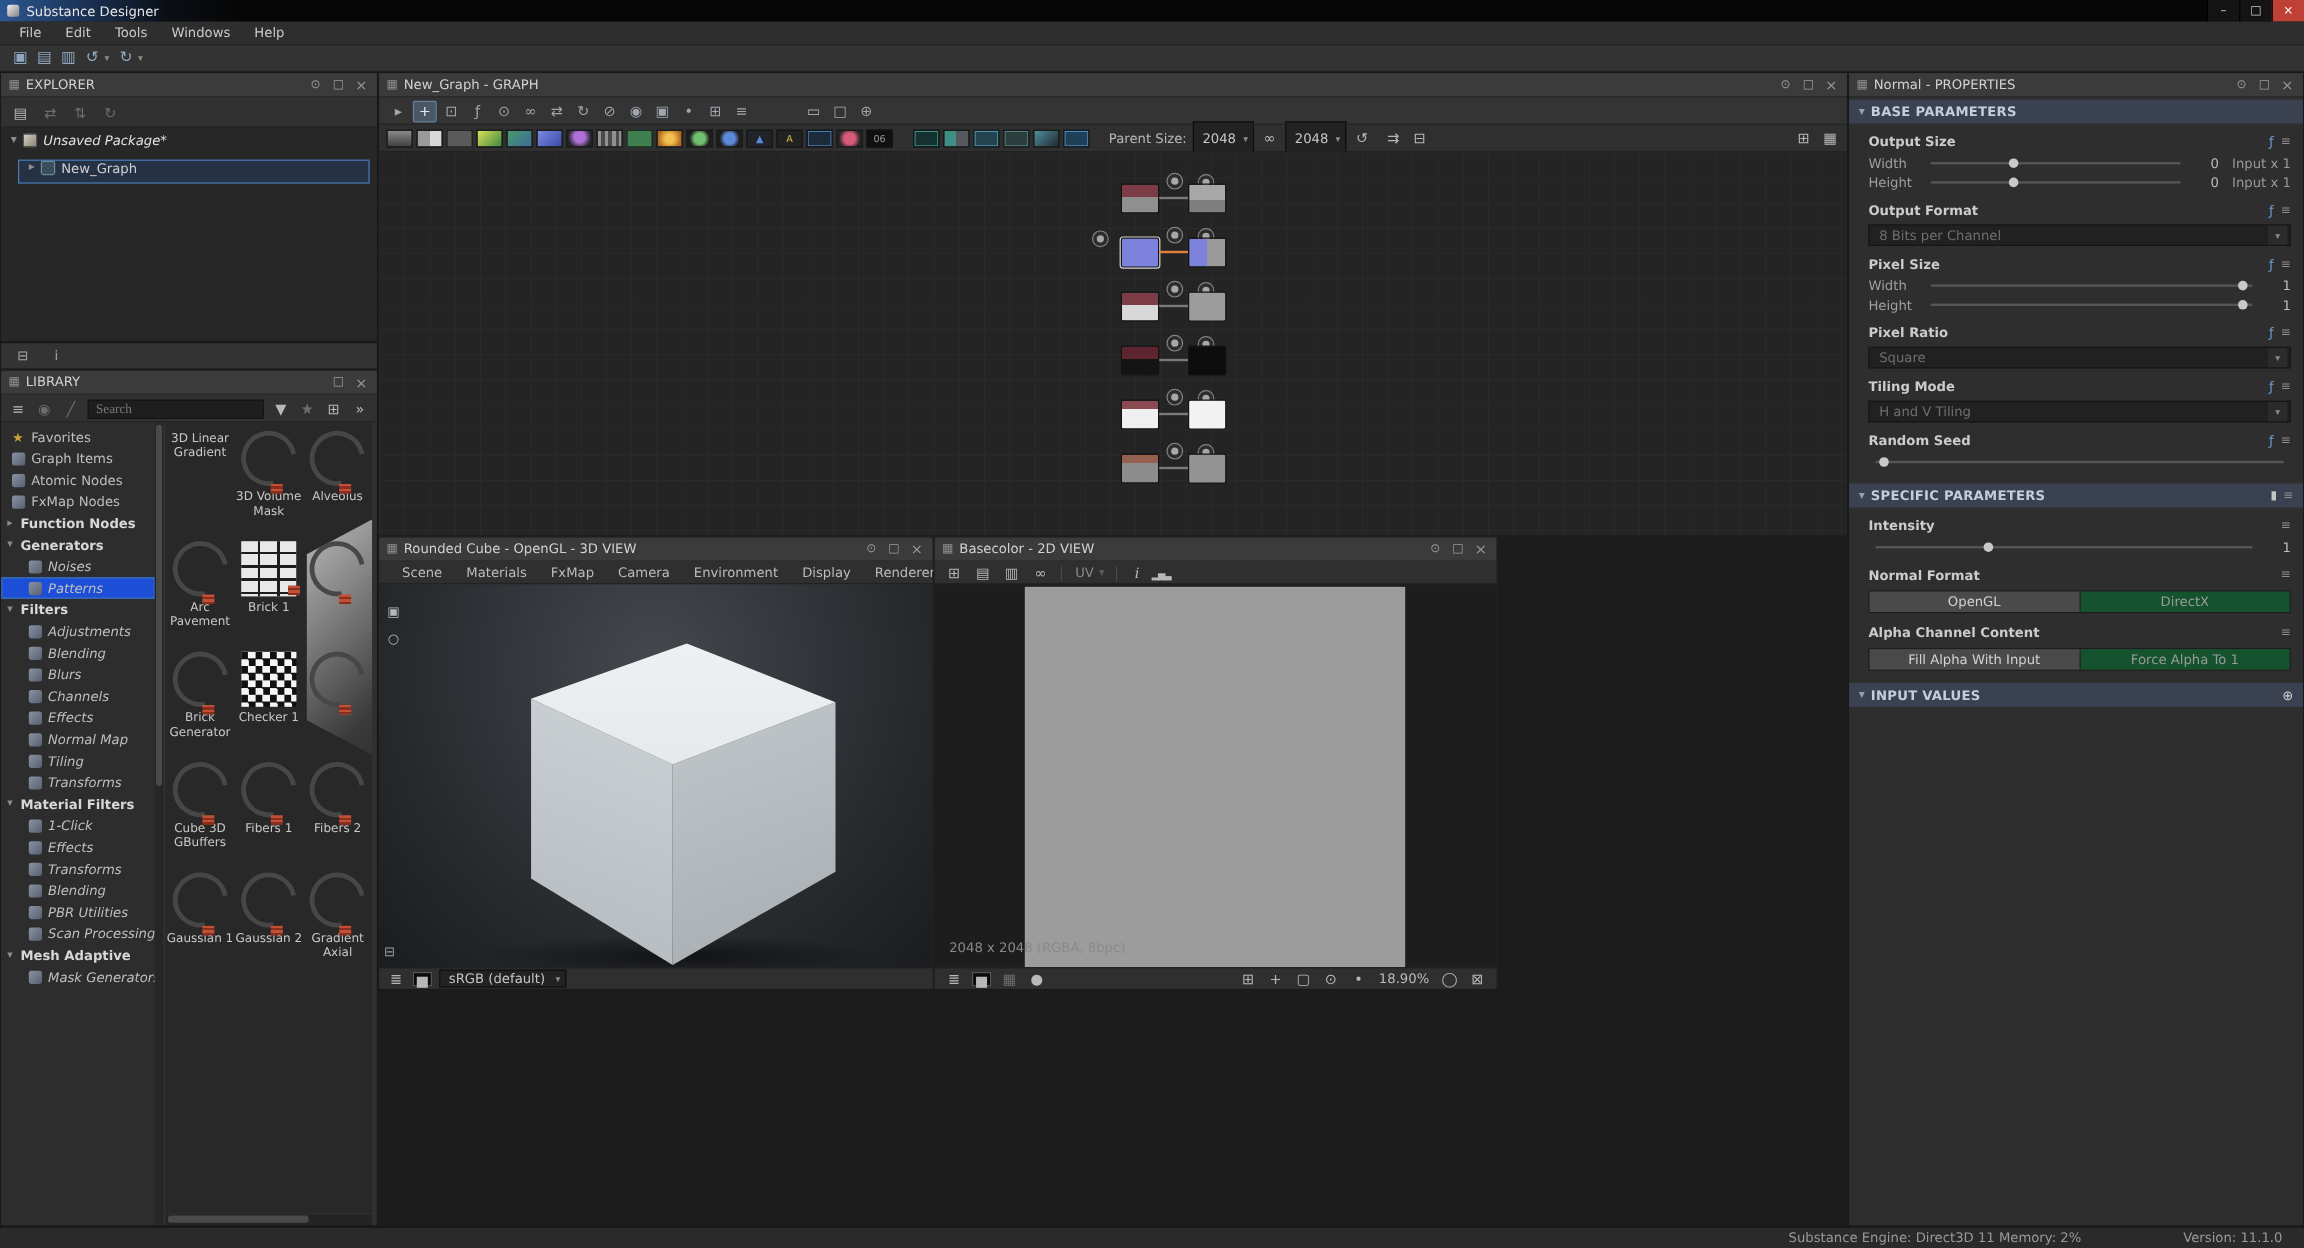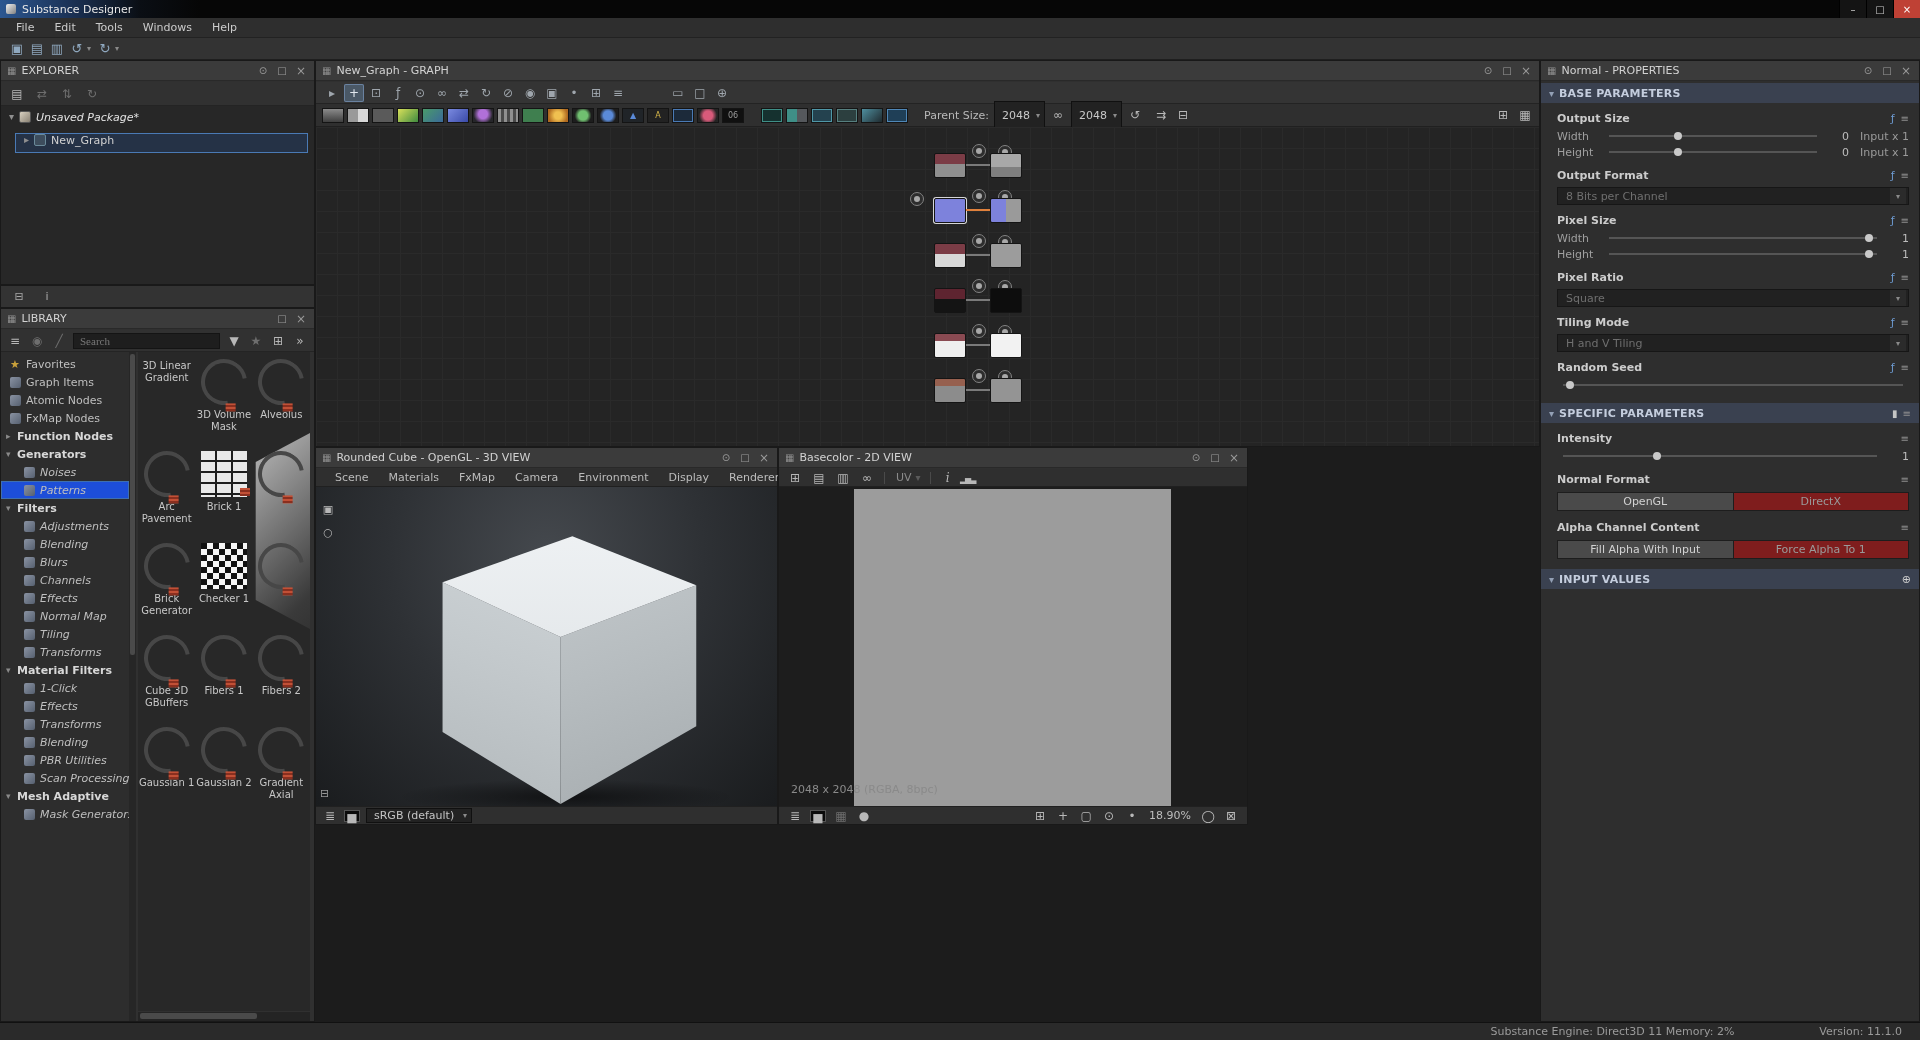--- a/index.html
+++ b/index.html
@@ -217,21 +217,21 @@
   .slider::before { content:""; position:absolute; left:0; right:0; top:6px; height:2px; background:#555; }
   .handle { position:absolute; top:3px; width:8px; height:8px; border-radius:50%; background:#c9c9c9; margin-left:-4px; }
   .pos2 { left:2%; } .pos30 { left:30%; } .pos33 { left:33%; } .pos97 { left:97%; }
   .sval { width:26px; text-align:right; color:#bdbdbd; flex:none; }
   .smult { width:56px; text-align:right; color:#9a9a9a; flex:none; margin-left:4px; }
   .pdrop { height:18px; background:#212121; border:1px solid #161616; margin:2px 10px 5px 16px;
     display:flex; align-items:center; padding:0 2px 0 8px; color:#6f6f6f; }
   .pdrop .dd-caret { margin-left:auto; width:16px; text-align:center; background:#2b2b2b;
     height:100%; display:flex; align-items:center; justify-content:center; font-size:8px; color:#8a8a8a; }
   .seg { display:flex; height:19px; margin:3px 10px 6px 16px; border:1px solid #1d1d1d; }
-  .seg-btn { flex:1; display:flex; align-items:center; justify-content:center; background:#7f1d1d;
+  .seg-btn { flex:1; display:flex; align-items:center; justify-content:center; background:#14532d;
     color:#9a9a9a; border-right:1px solid #1d1d1d; }
   .seg-btn:last-child { border-right:none; }
   .seg-btn.k-sel { background:#4a4a4a; color:#d2d2d2; }
 
   
   .statusbar { position:absolute; left:0; top:1022px; right:0; height:18px; background:#2a2a2a;
     border-top:1px solid #111; display:flex; align-items:center; color:#9a9a9a; padding-right:18px; }
   .status-gap { width:85px; }
 </style>
 </head>

